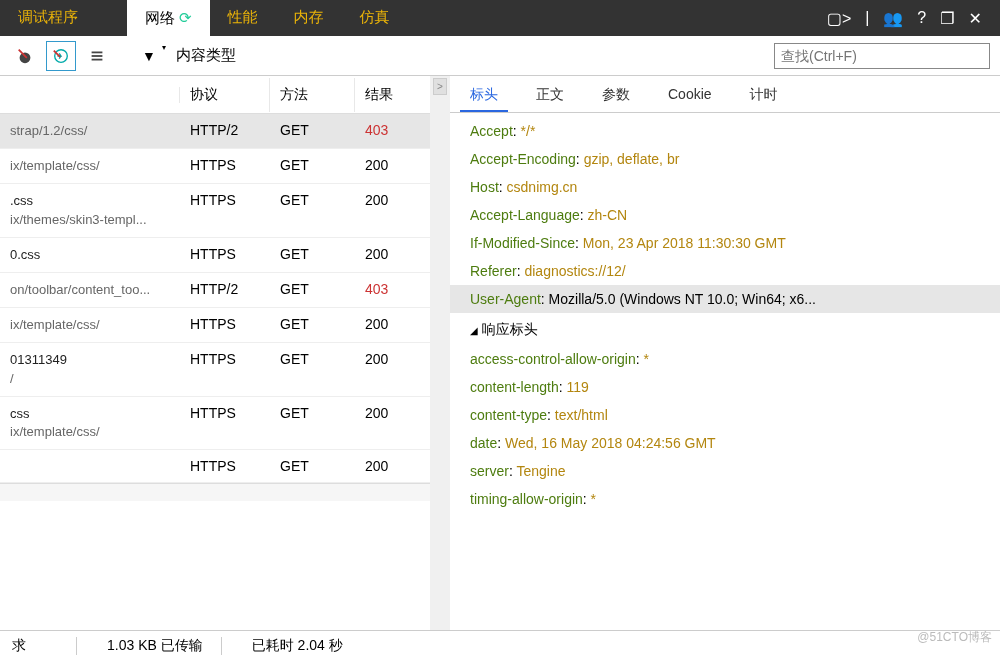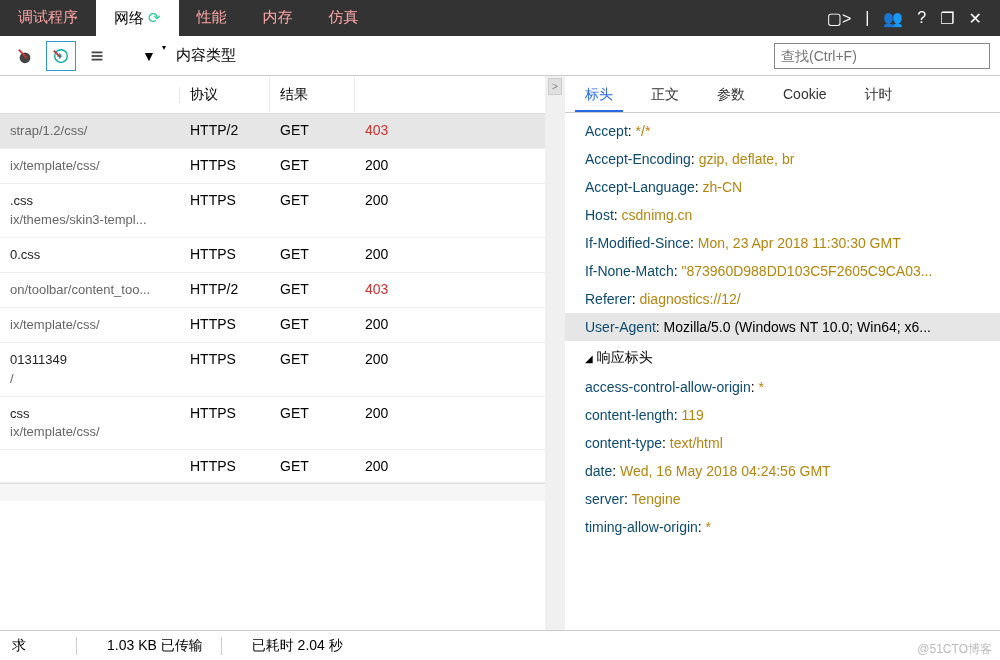--- a/index.html
+++ b/index.html
@@ -1,32 +1,32 @@
 <!DOCTYPE html>
 <html><head>
 <meta charset="utf-8">
 <style>
 * { box-sizing: border-box; margin: 0; padding: 0; }
 body { font-family: "Segoe UI", "Microsoft YaHei", sans-serif; font-size: 14px; background: #f0f0f0; width: 1000px; height: 660px; overflow: hidden; position: relative; }
 .top-bar { background: #333; color: #fff; display: flex; align-items: center; height: 36px; }
 .main-tabs { display: flex; height: 36px; }
-.main-tab { padding: 8px 18px; color: #fca5a5; font-size: 15px; cursor: pointer; }
-.main-tab.active { background: #fff; color: #000; height: 36px; display:flex; align-items:center; gap:4px; }
+.main-tab { padding: 8px 18px; color: #eab308; font-size: 15px; cursor: pointer; }
+.main-tab.active { background: #fff; color: #000; height: 36px; display:flex; align-items:center; gap:4px;margin-left:31px; }
 .play-icon { color: #2c9; }
 .top-icons { margin-left: auto; display: flex; align-items: center; gap: 14px; padding-right: 18px; }
 .top-icons span { color: #fff; font-size: 16px; cursor:pointer; }
 .toolbar { background: #fff; display: flex; align-items: center; height: 40px; padding: 0 10px; gap: 6px; border-bottom: 1px solid #ccc;}
 .tool-btn { width: 30px; height: 30px; display:flex; align-items:center; justify-content:center; cursor:pointer; }
 .tool-btn.sel { border: 1px solid #39c; }
 .tool-btn svg { width: 18px; height: 18px; }
 .funnel { font-size:14px; position:relative; }
 .tool-label { font-size: 15px; padding-left: 6px; }
 .search-box { margin-left: auto; width: 216px; height: 26px; border: 1px solid #888; padding: 2px 6px; color: #888; font-size: 14px; }
 .content { display: flex; height: 554px; }
-.left-pane { width: 545px; background: #fff; display:flex; flex-direction:column; }
+.left-pane { width: 430px; background: #fff; display:flex; flex-direction:column; }
 .tbl-head, .tbl-row { display: grid; grid-template-columns: 180px 90px 85px 90px; }
 .tbl-head { border-bottom: 1px solid #ddd; height:38px; align-items:center; }
 .tbl-head > div { padding: 8px 10px; border-right:1px solid #e8e8e8; }
 .tbl-head > div:first-child { border-left:none; }
 .tbl-body { overflow-y: auto; position:relative; }
 .tbl-row { border-bottom: 1px solid #eee; }
 .tbl-row > div { padding: 8px 10px; }
 .tbl-row .name { display:flex; flex-direction:column; font-size:13px; color:#222; overflow:hidden; white-space:nowrap; line-height:1.4; }
 .tbl-row.sel { background: #e6e6e6; }
 .status-403 { color: #c33; }
@@ -37,25 +37,25 @@
 .status-bar > div:last-child { border:none; }
 .divider { width: 20px; background:#f0f0f0; display:flex; align-items:flex-start; justify-content:center; cursor:col-resize; }
 .divider span { background:#e0e0e0; border:1px solid #ccc; padding:2px 3px; font-size:10px; color:#888; margin-top:2px; }
 .right-pane { flex:1; background:#fff; display:flex; flex-direction:column; }
 .sub-tabs { display:flex; border-bottom:1px solid #ccc; padding:4px 10px 0 10px; gap:18px; }
 .sub-tab { padding: 6px 10px; color:#333; cursor:pointer; font-size:14px; }
 .sub-tab.active { color:#2a67e0; border-bottom:2px solid #2a67e0; }
 .headers { overflow-y: scroll; flex:1; padding: 4px 0; }
 .hdr-line { padding: 6px 10px 6px 20px; font-size:14px; white-space:nowrap; overflow:hidden; text-overflow:ellipsis; }
 .hdr-line.sel { background:#e6e6e6; }
-.hdr-key { color:#0c4a6e; }
+.hdr-key { color:#4d7c0f; }
 .hdr-val { color:#b3860f; }
 .sect-head { font-weight:normal; padding:8px 10px 6px 20px; }
 .sect-head::before { content:"◢"; font-size:10px; margin-right:4px; }
-.watermark { position:absolute; right:8px; bottom:2px; color:#bbb; font-size:12px; }
+.watermark { position:absolute; right:8px; bottom:14px; color:#bbb; font-size:12px; }
 </style>
 </head>
 <body>
 
 <div class="top-bar">
   <div class="main-tabs">
       <div class="main-tab">调试程序</div>
       <div class="main-tab active">网络<span class="play-icon"> ⟳</span></div>
       <div class="main-tab">性能</div>
       <div class="main-tab">内存</div>
@@ -96,20 +96,21 @@
   <div class="tool-btn funnel">▼<span style="position:absolute;font-size:8px;right:-2px;top:2px;">▾</span></div>
   <div class="tool-label">内容类型</div>
   <input class="search-box" placeholder="查找(Ctrl+F)" style="">
 </div>
 
 <div class="content">
   <div class="left-pane">
     <div class="tbl-head">
       <div></div>
       <div>协议</div>
+      <div>方法</div>
       <div>结果</div>
     </div>
     <div class="tbl-body" id="tbody">
         <div class="tbl-row sel">
           <div class="name">
             <span style="color: rgb(102, 102, 102);">strap/1.2/css/</span>
           </div>
           <div>HTTP/2</div>
           <div>GET</div>
           <div class="status-403">403</div>
@@ -189,24 +190,23 @@
     <div class="sub-tabs" id="subtabs">
         <div class="sub-tab active">标头</div>
         <div class="sub-tab">正文</div>
         <div class="sub-tab">参数</div>
         <div class="sub-tab">Cookie</div>
         <div class="sub-tab">计时</div>
       </div>
     <div class="headers" id="hdrs">
         <div class="hdr-line"><span class="hdr-key">Accept</span>: <span class="hdr-val">*/*</span></div>
         <div class="hdr-line"><span class="hdr-key">Accept-Encoding</span>: <span class="hdr-val">gzip, deflate, br</span></div>
+        <div class="hdr-line"><span class="hdr-key">Host</span>: <span class="hdr-val">csdnimg.cn</span></div>
         <div class="hdr-line"><span class="hdr-key">Accept-Language</span>: <span class="hdr-val">zh-CN</span></div>
-        <div class="hdr-line"><span class="hdr-key">Host</span>: <span class="hdr-val">csdnimg.cn</span></div>
         <div class="hdr-line"><span class="hdr-key">If-Modified-Since</span>: <span class="hdr-val">Mon, 23 Apr 2018 11:30:30 GMT</span></div>
-        <div class="hdr-line"><span class="hdr-key">If-None-Match</span>: <span class="hdr-val">"873960D988DD103C5F2605C9CA03...</span></div>
         <div class="hdr-line"><span class="hdr-key">Referer</span>: <span class="hdr-val">diagnostics://12/</span></div>
         <div class="hdr-line sel"><span class="hdr-key">User-Agent</span>: <span class="">Mozilla/5.0 (Windows NT 10.0; Win64; x6...</span></div>
         <div class="sect-head">响应标头</div>
         <div class="hdr-line"><span class="hdr-key">access-control-allow-origin</span>: <span class="hdr-val">*</span></div>
         <div class="hdr-line"><span class="hdr-key">content-length</span>: <span class="hdr-val">119</span></div>
         <div class="hdr-line"><span class="hdr-key">content-type</span>: <span class="hdr-val">text/html</span></div>
         <div class="hdr-line"><span class="hdr-key">date</span>: <span class="hdr-val">Wed, 16 May 2018 04:24:56 GMT</span></div>
         <div class="hdr-line"><span class="hdr-key">server</span>: <span class="hdr-val">Tengine</span></div>
         <div class="hdr-line"><span class="hdr-key">timing-allow-origin</span>: <span class="hdr-val">*</span></div>
       </div>

